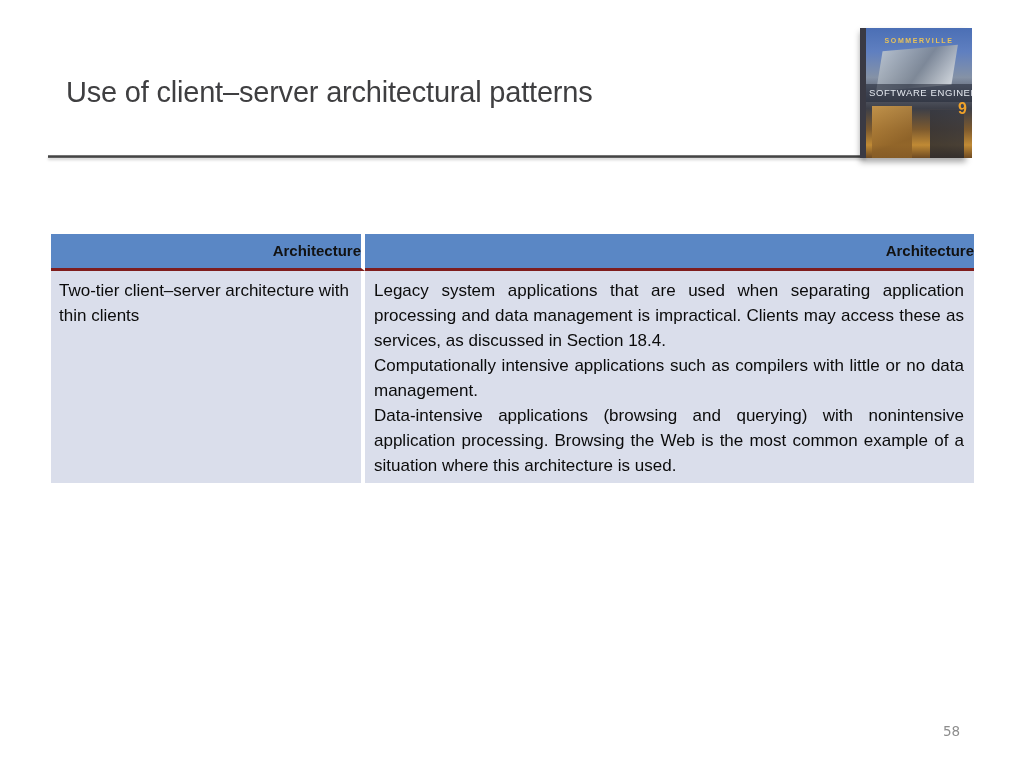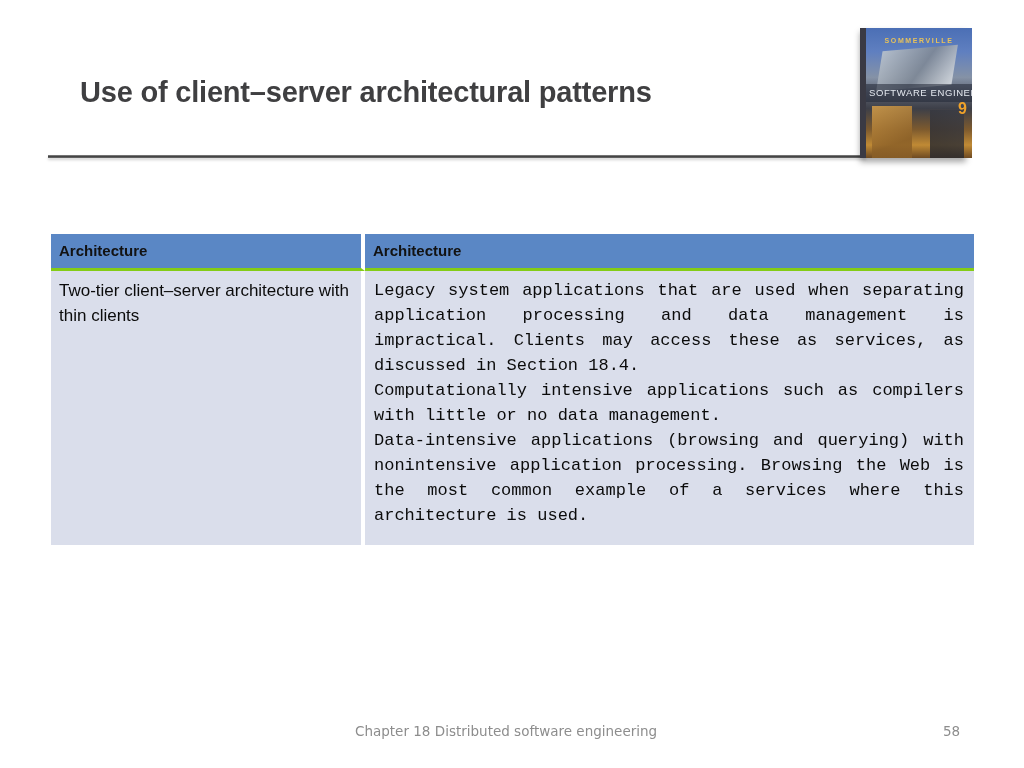--- a/index.html
+++ b/index.html
@@ -12,24 +12,24 @@
     height: 768px;
     background: #ffffff;
     font-family: "Liberation Sans", sans-serif;
     position: relative;
     overflow: hidden;
   }
 
   
   .slide-title {
     position: absolute;
-    left: 80px;
+    left: 66px;
     top: 76px;
     font-size: 29px;
-    font-weight: bold;
+    font-weight: normal;
     color: #3f3f41;
     letter-spacing: -0.2px;
     white-space: nowrap;
   }
 
   
   .title-rule {
     position: absolute;
     left: 48px;
     top: 155px;
@@ -131,45 +131,44 @@
     table-layout: fixed;
   }
   .content-table col.col-arch { width: 314px; }
   .content-table col.col-apps { width: 609px; }
 
   .content-table th {
     background: #5a87c5;
     color: #121212;
     font-size: 15px;
     font-weight: bold;
-    text-align: left;
-    padding: 8px 0 9px 8px;
+    text-align: right;
+    padding: 8px 0 9px 0;
     vertical-align: middle;
-    border-bottom: 3px solid #84cc16;
+    border-bottom: 3px solid #7f1d1d;
   }
   .content-table th.th-arch { border-right: 4px solid #ffffff; }
 
   .content-table td {
     background: #dadeeb;
     color: #0b0b0b;
     font-size: 17px;
     line-height: 1.47;
     vertical-align: top;
-    padding: 8px 10px 16px 8px;
+    padding: 8px 10px 4px 8px;
   }
   .content-table td.cell-arch {
     border-right: 4px solid #ffffff;
     padding-right: 6px;
   }
   .content-table td.cell-apps {
     text-align: justify;
     text-justify: inter-word;
     padding-right: 10px;
     padding-left: 9px;
-    font-family: Liberation Mono, monospace;
   }
   .content-table td.cell-apps p {
     margin: 0;
     text-align: justify;
     text-justify: inter-word;
   }
   .content-table td.cell-apps p:last-child {
     text-align: justify;
   }
   .cell-arch-text {
@@ -228,22 +227,21 @@
     </tr>
   </thead>
   <tbody>
     <tr>
       <td class="cell-arch">
         <span class="cell-arch-text">Two-tier client–server architecture with thin clients</span>
       </td>
       <td class="cell-apps">
         <p>Legacy system applications that are used when separating application processing and data management is impractical. Clients may access these as services, as discussed in Section 18.4.</p>
         <p>Computationally intensive applications such as compilers with little or no data management.</p>
-        <p>Data-intensive applications (browsing and querying) with nonintensive application processing. Browsing the Web is the most common example of a services where this architecture is used.</p>
+        <p>Data-intensive applications (browsing and querying) with nonintensive application processing. Browsing the Web is the most common example of a situation where this architecture is used.</p>
       </td>
     </tr>
   </tbody>
 </table>
 
 <div class="footer">
-  <span class="footer-note">Chapter 18 Distributed software engineering</span>
   <span class="footer-page">58</span>
 </div>
 
 </body></html>

